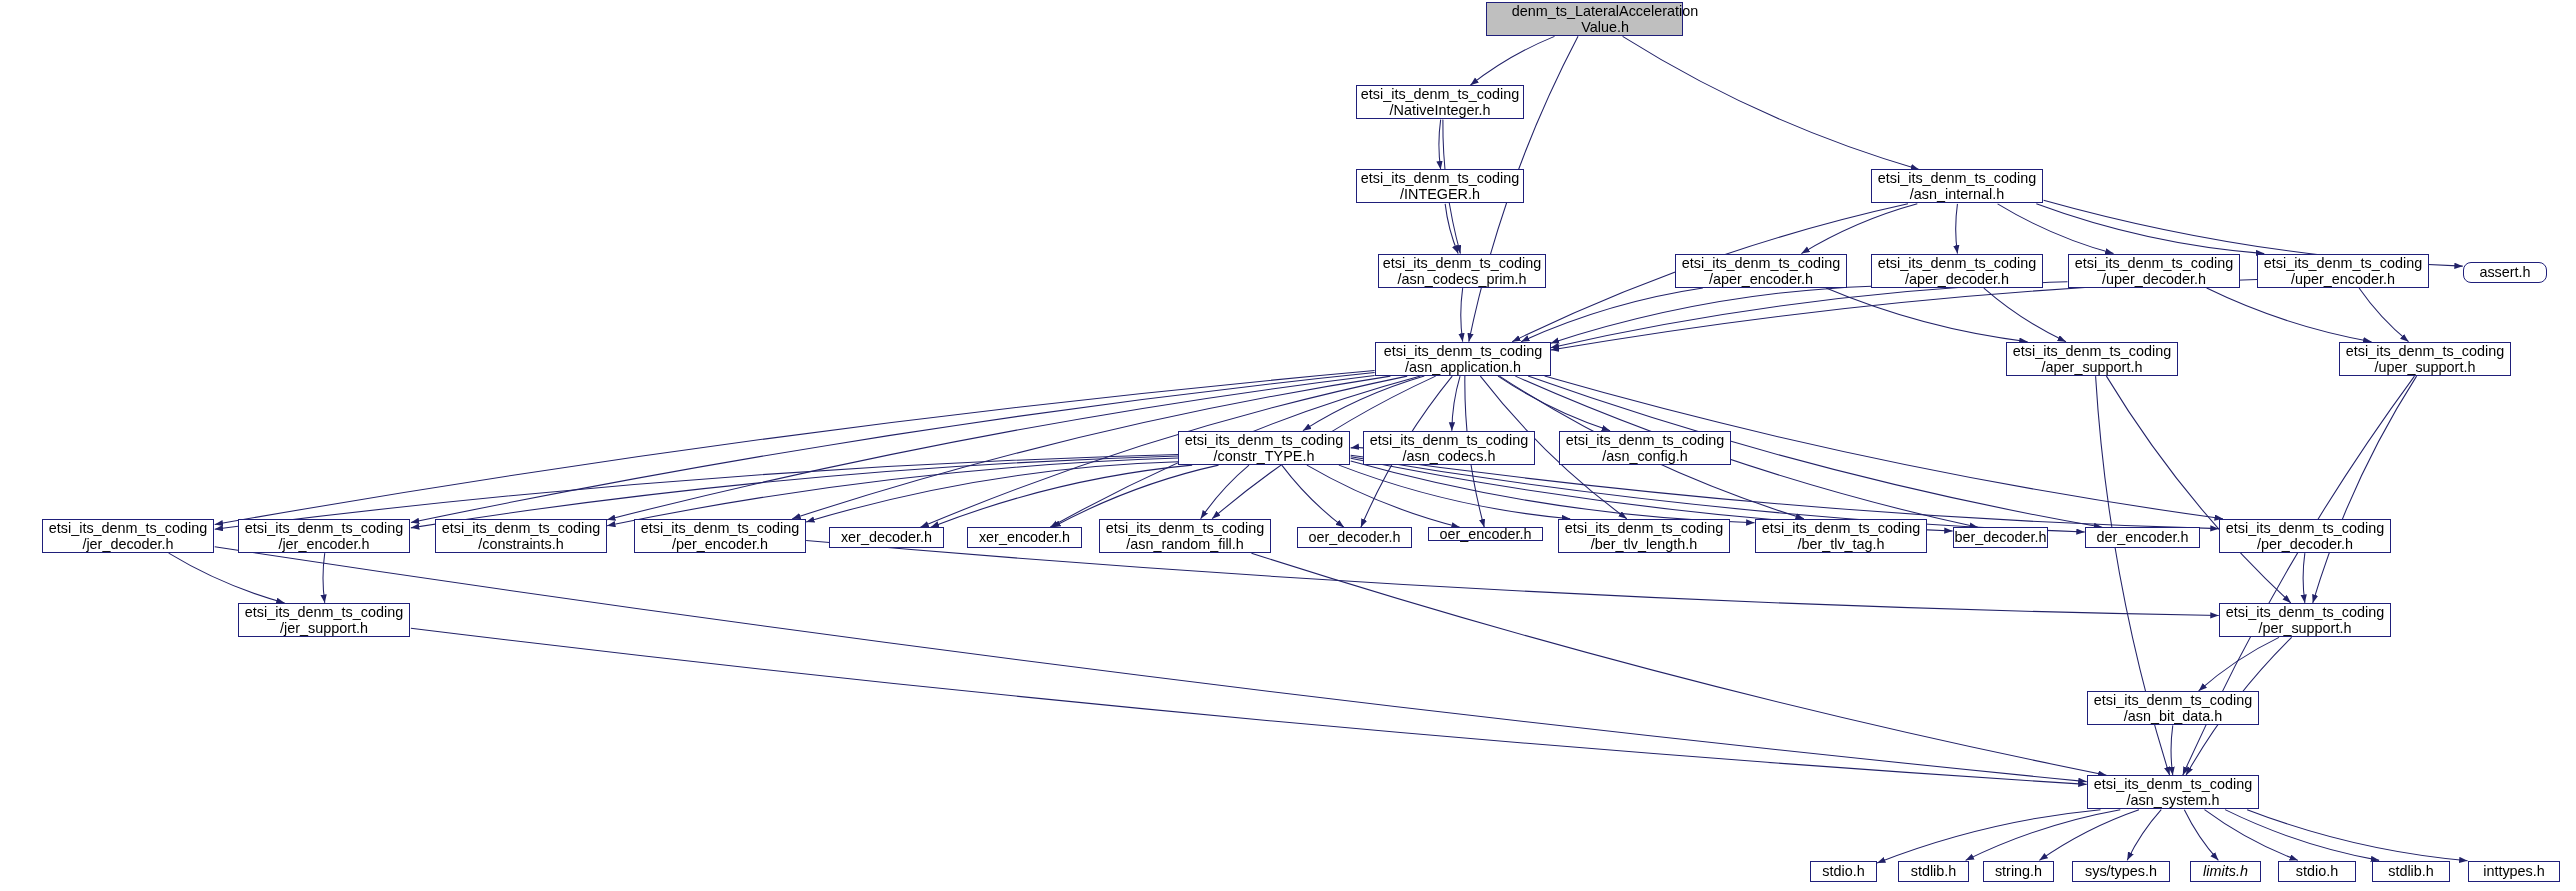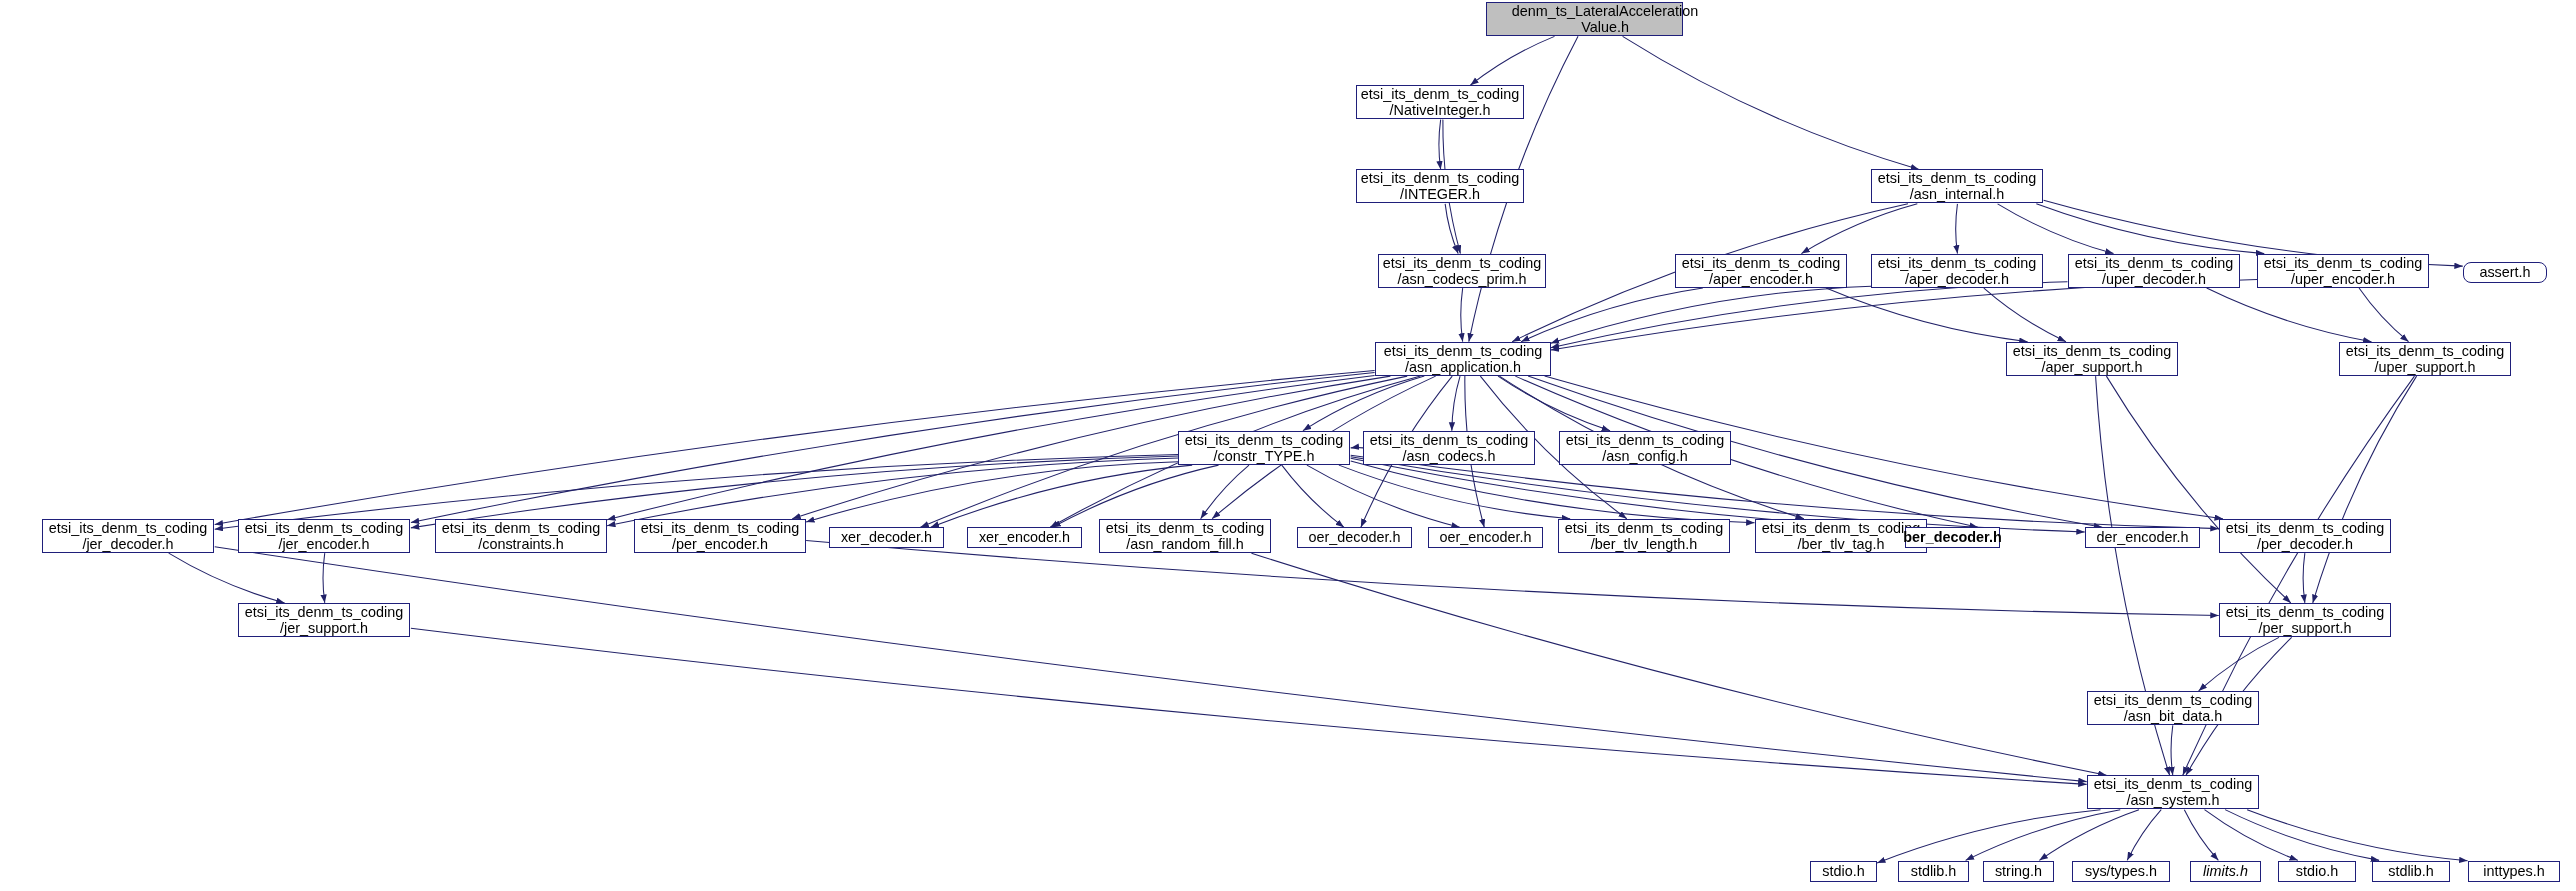--- a/index.html
+++ b/index.html
@@ -169,26 +169,26 @@
 /jer_encoder.h</div>
       <div class="node" style="left: 435px; top: 519px; width: 172px; height: 34px;">etsi_its_denm_ts_coding
 /constraints.h</div>
       <div class="node" style="left: 634px; top: 519px; width: 172px; height: 34px;">etsi_its_denm_ts_coding
 /per_encoder.h</div>
       <div class="node" style="left: 829px; top: 527px; width: 115px; height: 21px;">xer_decoder.h</div>
       <div class="node" style="left: 967px; top: 527px; width: 115px; height: 21px;">xer_encoder.h</div>
       <div class="node" style="left: 1099px; top: 519px; width: 172px; height: 34px;">etsi_its_denm_ts_coding
 /asn_random_fill.h</div>
       <div class="node" style="left: 1297px; top: 527px; width: 115px; height: 21px;">oer_decoder.h</div>
-      <div class="node" style="left: 1428px; top: 527px; width: 115px; height: 21px;">oer_encoder.h</div>
+      <div class="node" style="left: 1428px; top: 527px; width: 115px; height: 14px;">oer_encoder.h</div>
       <div class="node" style="left: 1558px; top: 519px; width: 172px; height: 34px;">etsi_its_denm_ts_coding
 /ber_tlv_length.h</div>
       <div class="node" style="left: 1755px; top: 519px; width: 172px; height: 34px;">etsi_its_denm_ts_coding
 /ber_tlv_tag.h</div>
-      <div class="node" style="left: 1905px; top: 527px; width: 95px; height: 21px; font-weight: bold;">ber_decoder.h</div>
+      <div class="node" style="left: 1953px; top: 527px; width: 95px; height: 21px;">ber_decoder.h</div>
       <div class="node" style="left: 2085px; top: 527px; width: 115px; height: 21px;">der_encoder.h</div>
       <div class="node" style="left: 2219px; top: 519px; width: 172px; height: 34px;">etsi_its_denm_ts_coding
 /per_decoder.h</div>
       <div class="node" style="left: 238px; top: 603px; width: 172px; height: 34px;">etsi_its_denm_ts_coding
 /jer_support.h</div>
       <div class="node" style="left: 2219px; top: 603px; width: 172px; height: 34px;">etsi_its_denm_ts_coding
 /per_support.h</div>
       <div class="node" style="left: 2087px; top: 691px; width: 172px; height: 34px;">etsi_its_denm_ts_coding
 /asn_bit_data.h</div>
       <div class="node" style="left: 2087px; top: 775px; width: 172px; height: 34px;">etsi_its_denm_ts_coding

